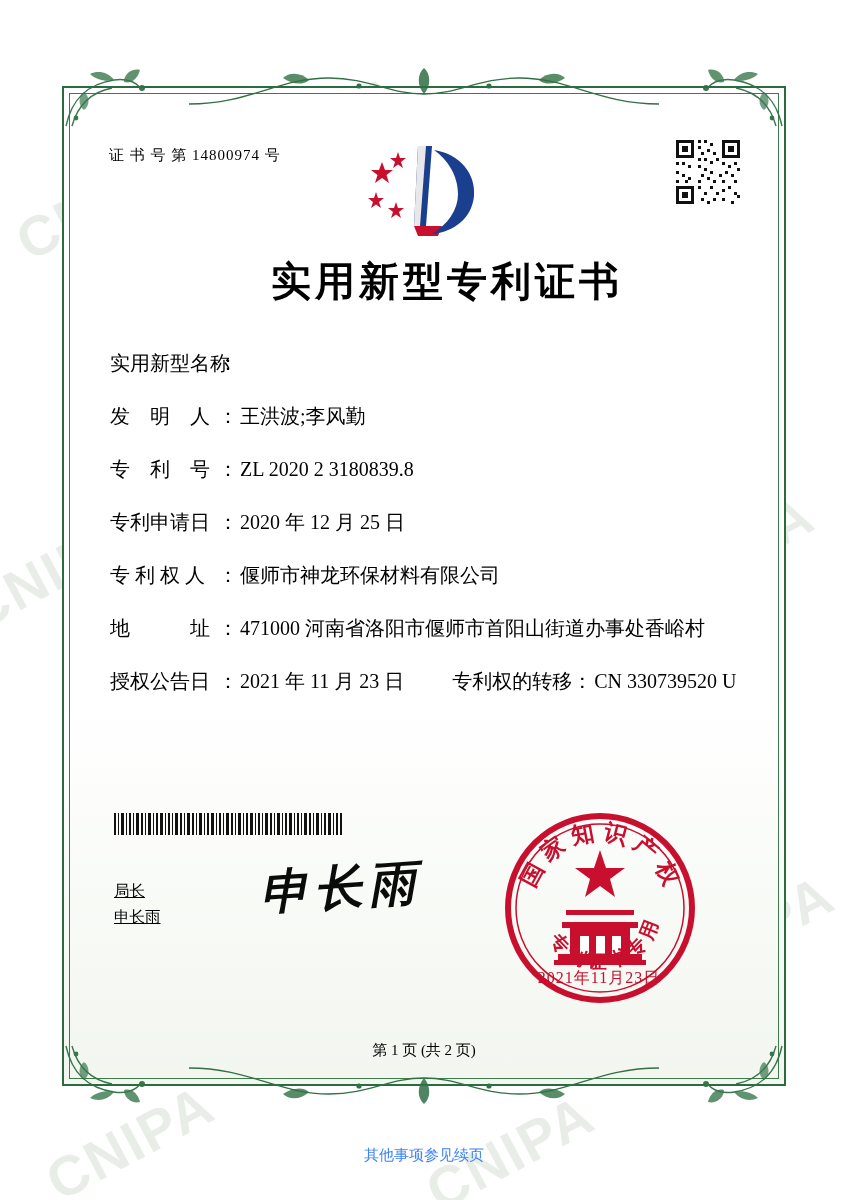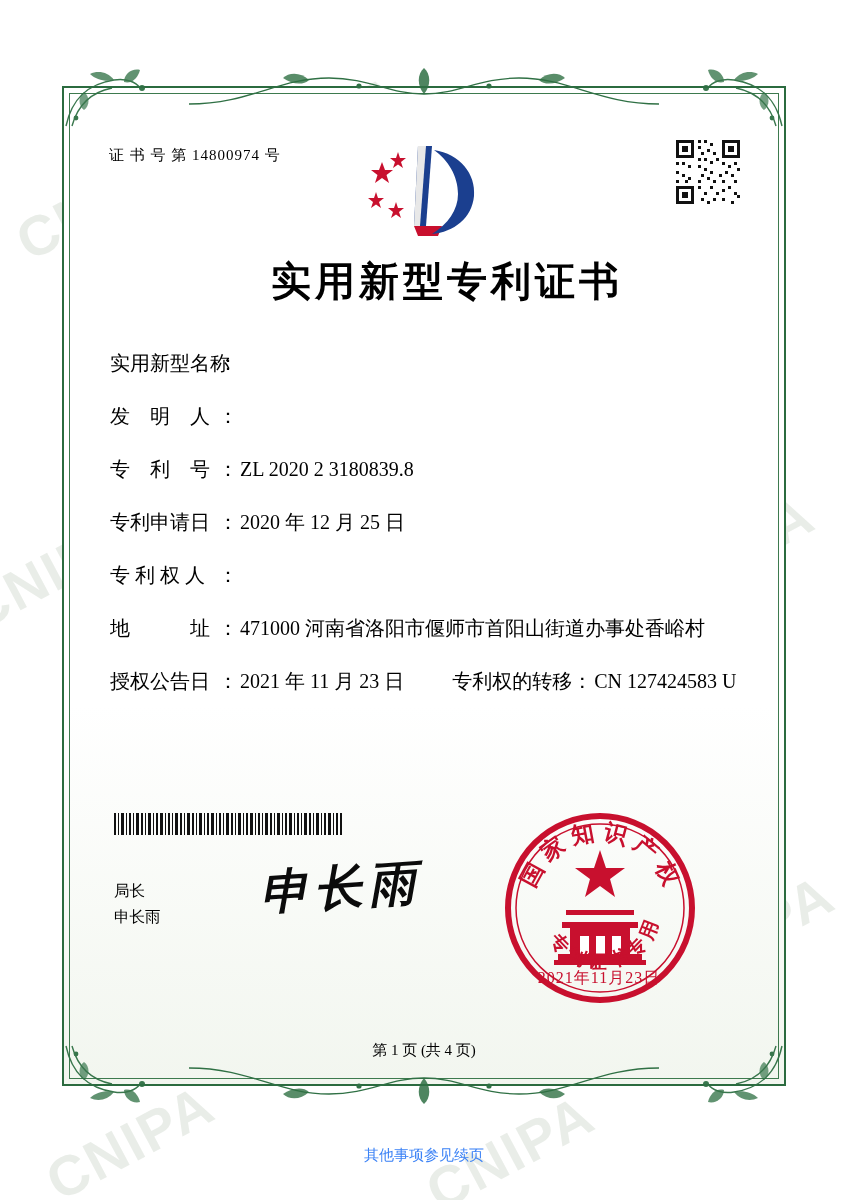--- a/index.html
+++ b/index.html
@@ -184,20 +184,21 @@
   .barcode svg { display: block; width: 100%; height: 100%; }
 
   
   .sig-block {
     position: absolute;
     left: 50px;
     top: 790px;
     font-size: 15.5px;
     line-height: 26px;
     color: #000;
+    text-decoration: underline;
   }
   .sig-script {
     position: absolute;
     left: 196px;
     top: 768px;
     font-size: 48px;
     font-family: "DejaVu Serif", serif;
     font-style: italic;
     font-weight: bold;
     color: #0b0b0b;
@@ -419,52 +420,54 @@
     <div class="fields">
 
       <div class="field-row">
         <span class="field-label">实用新型名称</span>
         <span class="field-colon">：</span>
       </div>
 
       <div class="field-row">
         <span class="field-label">发　明　人</span>
         <span class="field-colon">：</span>
+        <span class="field-value">王洪波;李风勤</span>
       </div>
 
       <div class="field-row">
         <span class="field-label">专　利　号</span>
         <span class="field-colon">：</span>
         <span class="field-value">ZL 2020 2 3180839.8</span>
       </div>
 
       <div class="field-row">
         <span class="field-label">专利申请日</span>
         <span class="field-colon">：</span>
         <span class="field-value">2020 年 12 月 25 日</span>
       </div>
 
       <div class="field-row">
         <span class="field-label">专 利 权 人</span>
         <span class="field-colon">：</span>
+        <span class="field-value">偃师市神龙环保材料有限公司</span>
       </div>
 
       <div class="field-row">
         <span class="field-label">地　　　址</span>
         <span class="field-colon">：</span>
         <span class="field-value">471000 河南省洛阳市偃师市首阳山街道办事处香峪村</span>
       </div>
 
       <div class="field-row inline-two">
         <span class="field-label">授权公告日</span>
         <span class="field-colon">：</span>
         <span class="field-value">2021 年 11 月 23 日</span>
         <span class="field-sub-label">专利权的转移</span>
         <span class="field-colon">：</span>
-        <span>CN 127424583 U</span>
+        <span>CN 330739520 U</span>
       </div>
 
     </div>
 
 
     <div class="barcode">
       <svg viewBox="0 0 228 22" shape-rendering="crispEdges">
         <rect width="228" height="22" fill="#ffffff" opacity="0"></rect>
         <g fill="#111111">
           <rect x="0" y="0" width="2" height="22"></rect>
@@ -563,18 +566,18 @@
         <text font-family="Liberation Serif, serif" font-size="23" font-weight="bold" fill="#c8102e" letter-spacing="7">
           <textPath href="#sealArcTop" startOffset="9%">国家知识产权局</textPath>
         </text>
         <text font-family="Liberation Serif, serif" font-size="19" font-weight="bold" fill="#c8102e" letter-spacing="5">
           <textPath href="#sealArcBottom" startOffset="18%">专利证书专用章</textPath>
         </text>
       </svg>
     </div>
     <div class="seal-date">2021年11月23日</div>
 
-    <div class="page-num">第 1 页 (共 4 页)</div>
+    <div class="page-num">第 1 页 (共 2 页)</div>
 
   </div>
 </div>
 
 <div class="outside-note">其他事项参见续页</div>
 
 </body></html>

